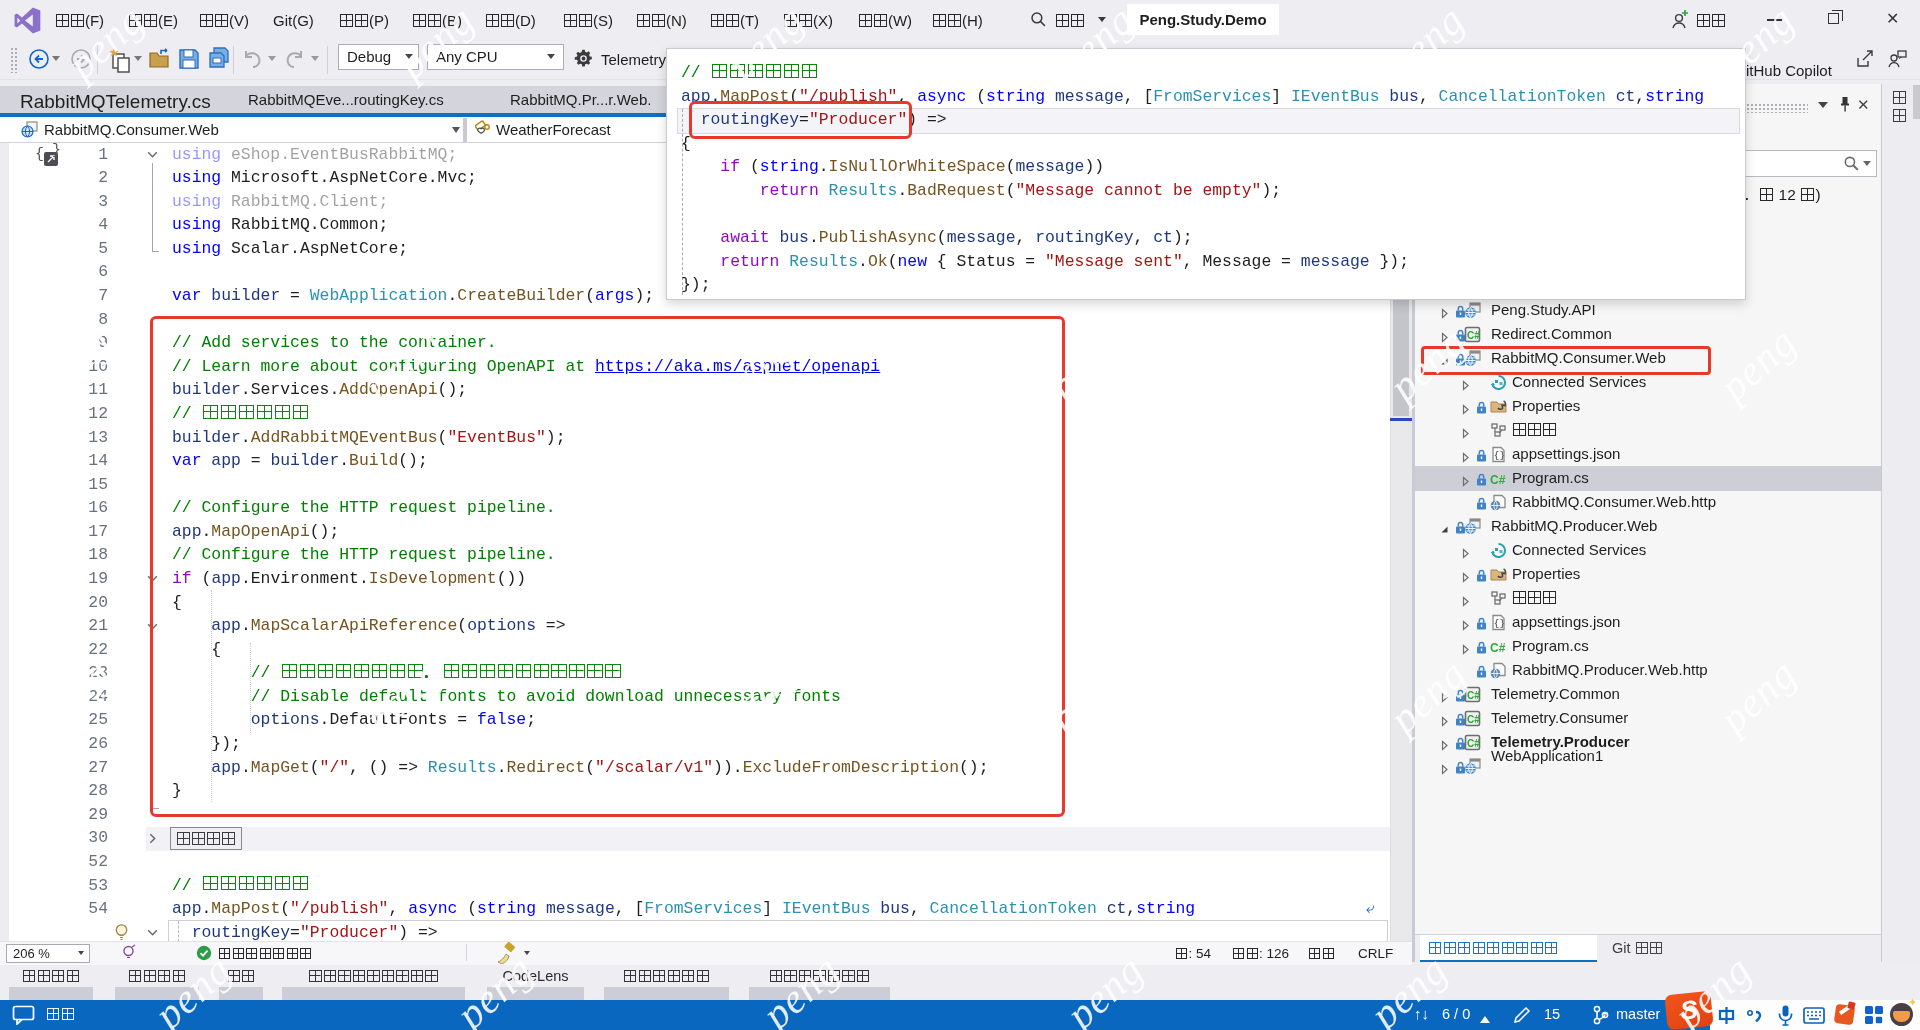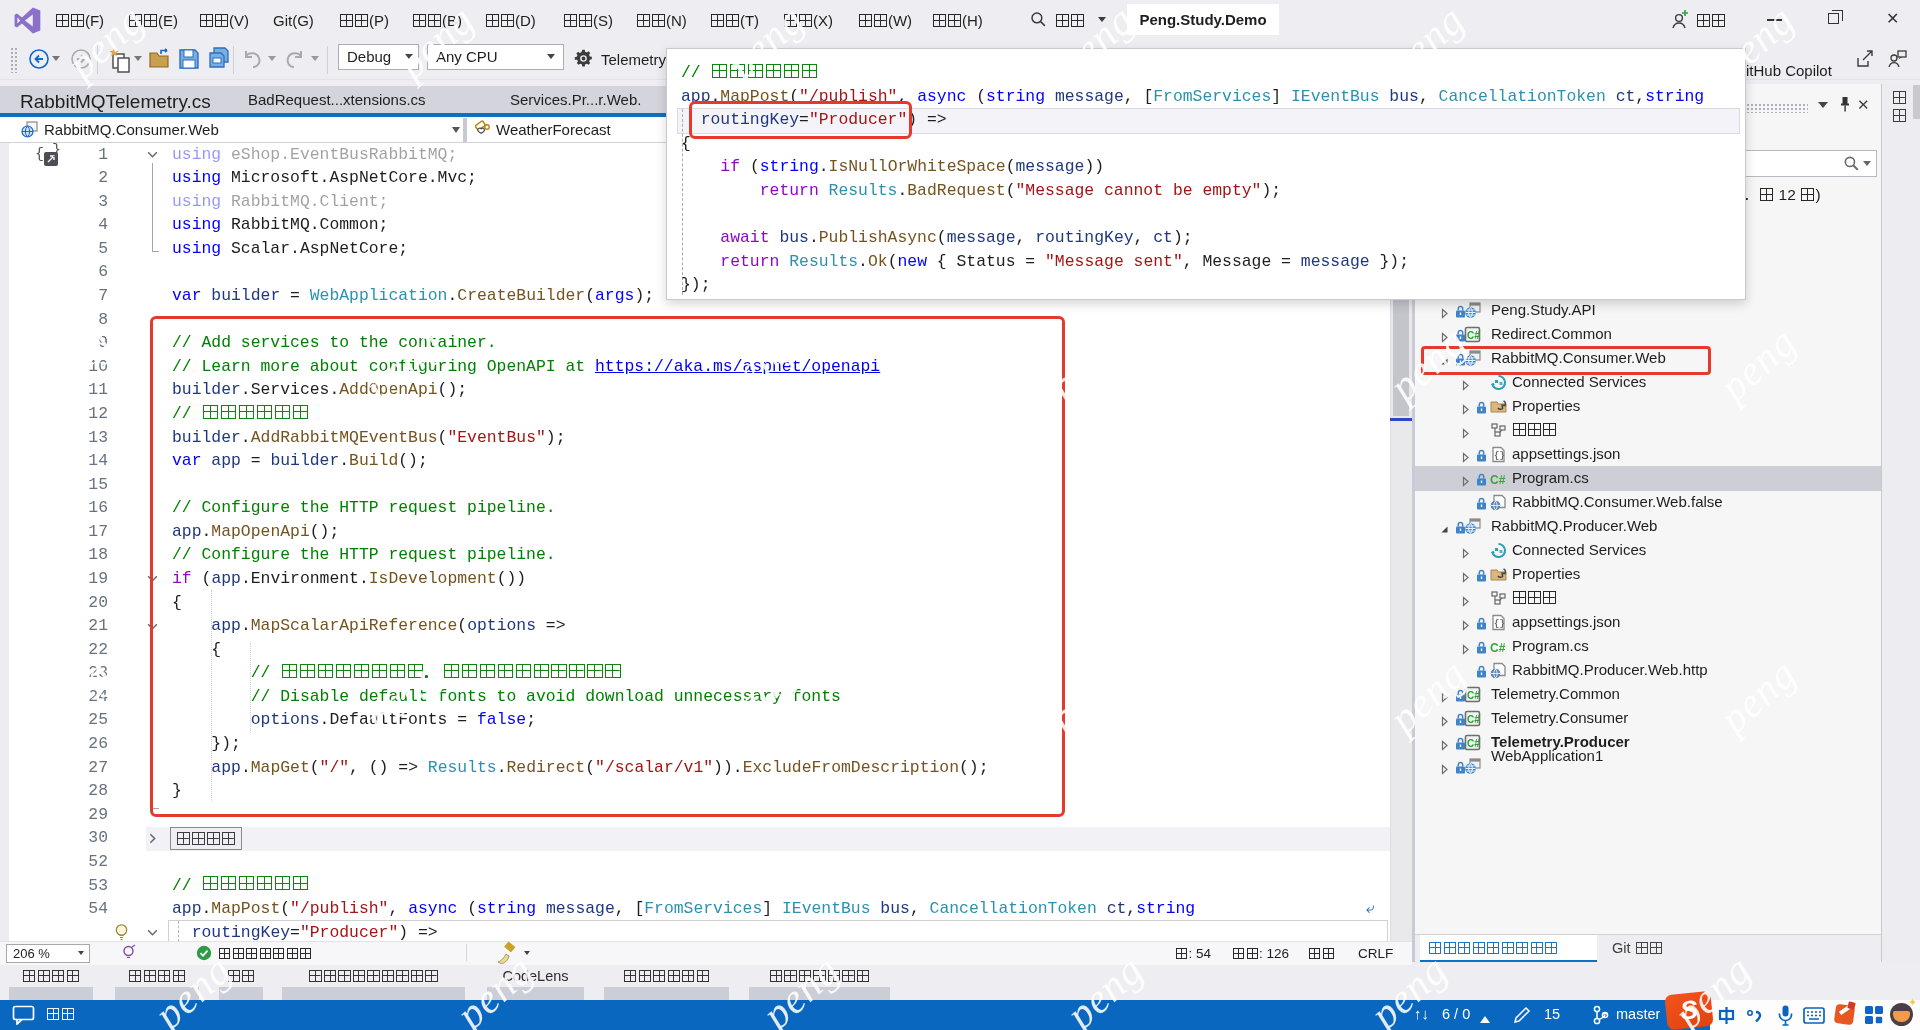--- a/index.html
+++ b/index.html
@@ -121,22 +121,22 @@
 </svg>
 <svg class="abs" style="left:1886px;top:49px" width="22" height="20" viewBox="0 0 22 20">
  <circle cx="8" cy="9" r="3" fill="none" stroke="#3b3b3b" stroke-width="1.3"></circle>
  <path d="M3 18c.8-3 2.7-4.4 5-4.4s4.2 1.4 5 4.4" fill="none" stroke="#3b3b3b" stroke-width="1.3"></path>
  <rect x="12" y="2" width="8" height="6" fill="none" stroke="#3b3b3b" stroke-width="1.3"></rect>
  <path d="M14 8l-1.5 2.5L16 8z" fill="#3b3b3b"></path>
 </svg>
 
 <div class="abs" style="left:0;top:86px;width:1412px;height:27px;background:#D4D5DC"></div>
 <div class="abs" style="left:20px;top:91px;font-size:19px">RabbitMQTelemetry.cs</div>
-<div class="abs" style="left:248px;top:91px;font-size:15px">BadRequest...xtensions.cs</div>
-<div class="abs" style="left:510px;top:91px;font-size:15px">Services.Pr...r.Web.</div>
+<div class="abs" style="left:248px;top:91px;font-size:15px">RabbitMQEve...routingKey.cs</div>
+<div class="abs" style="left:510px;top:91px;font-size:15px">RabbitMQ.Pr...r.Web.</div>
 <div class="abs" style="left:0;top:113px;width:1412px;height:4px;background:#0E70C1"></div>
 
 <div class="abs" style="left:0;top:117px;width:1412px;height:26px;background:#FFFFFF;border-bottom:1px solid #D2D2DC"></div>
 <svg class="abs" style="left:20px;top:120px" width="19" height="19" viewBox="0 0 19 19">
  <rect x="7" y="2" width="10" height="9" fill="#F6F6F6" stroke="#8A8A8A" stroke-width="1.2"></rect>
  <circle cx="7.5" cy="11.5" r="5.5" fill="#CFE4F7" stroke="#1068C8" stroke-width="1.2"></circle>
  <path d="M2 11.5h11M7.5 6a8 8 0 0 1 0 11M7.5 6a8 8 0 0 0 0 11" fill="none" stroke="#1068C8" stroke-width="1"></path>
 </svg>
 <div class="abs" style="left:44px;top:121px;font-size:15px">RabbitMQ.Consumer.Web</div>
 <div class="abs" style="left:452px;top:127px;width:0;height:0;border:4.5px solid transparent;border-top:6px solid #555"></div>
@@ -320,21 +320,21 @@
     <div class="abs" style="left:59px;top:197px"><svg width="11" height="13" viewBox="0 0 11 13" style="margin:0 2px">
         <rect x="1" y="5.5" width="9" height="7" fill="#3F83C9" rx="1"></rect>
         <path d="M3.3 5.5V3.8a2.2 2.2 0 0 1 4.4 0v1.7" fill="none" stroke="#3F83C9" stroke-width="1.5"></path>
         <rect x="4.8" y="7.5" width="1.4" height="2.5" fill="#fff"></rect>
       </svg></div>
     <div class="abs" style="left:75px;top:195px"><svg width="17" height="17" viewBox="0 0 17 17">
         <path d="M4 1.5h8l3 3v9H4z" fill="#fff" stroke="#8A8A8A" stroke-width="1.3"></path>
         <circle cx="5.5" cy="11.5" r="4.8" fill="#5B87B0"></circle>
         <path d="M1 11.5h9M5.5 7a6.8 6.8 0 0 1 0 9M5.5 7a6.8 6.8 0 0 0 0 9" fill="none" stroke="#fff" stroke-width=".8"></path>
       </svg></div>
-    <div class="abs" style="left:97px;top:194px;white-space:nowrap;">RabbitMQ.Consumer.Web.false</div>
+    <div class="abs" style="left:97px;top:194px;white-space:nowrap;">RabbitMQ.Consumer.Web.http</div>
     <div class="abs" style="left:24px;top:222px"><svg width="11" height="11" viewBox="0 0 11 11">
         <path d="M8.5 2.5v6h-6z" fill="#424242"></path>
       </svg></div>
     <div class="abs" style="left:38px;top:221px"><svg width="11" height="13" viewBox="0 0 11 13" style="margin:0 2px">
         <rect x="1" y="5.5" width="9" height="7" fill="#3F83C9" rx="1"></rect>
         <path d="M3.3 5.5V3.8a2.2 2.2 0 0 1 4.4 0v1.7" fill="none" stroke="#3F83C9" stroke-width="1.5"></path>
         <rect x="4.8" y="7.5" width="1.4" height="2.5" fill="#fff"></rect>
       </svg></div>
     <div class="abs" style="left:49px;top:219px"><svg width="17" height="17" viewBox="0 0 17 17">
         <rect x="6" y="1" width="10" height="9" fill="#F0F0F0" stroke="#8A8A8A" stroke-width="1.2"></rect>

